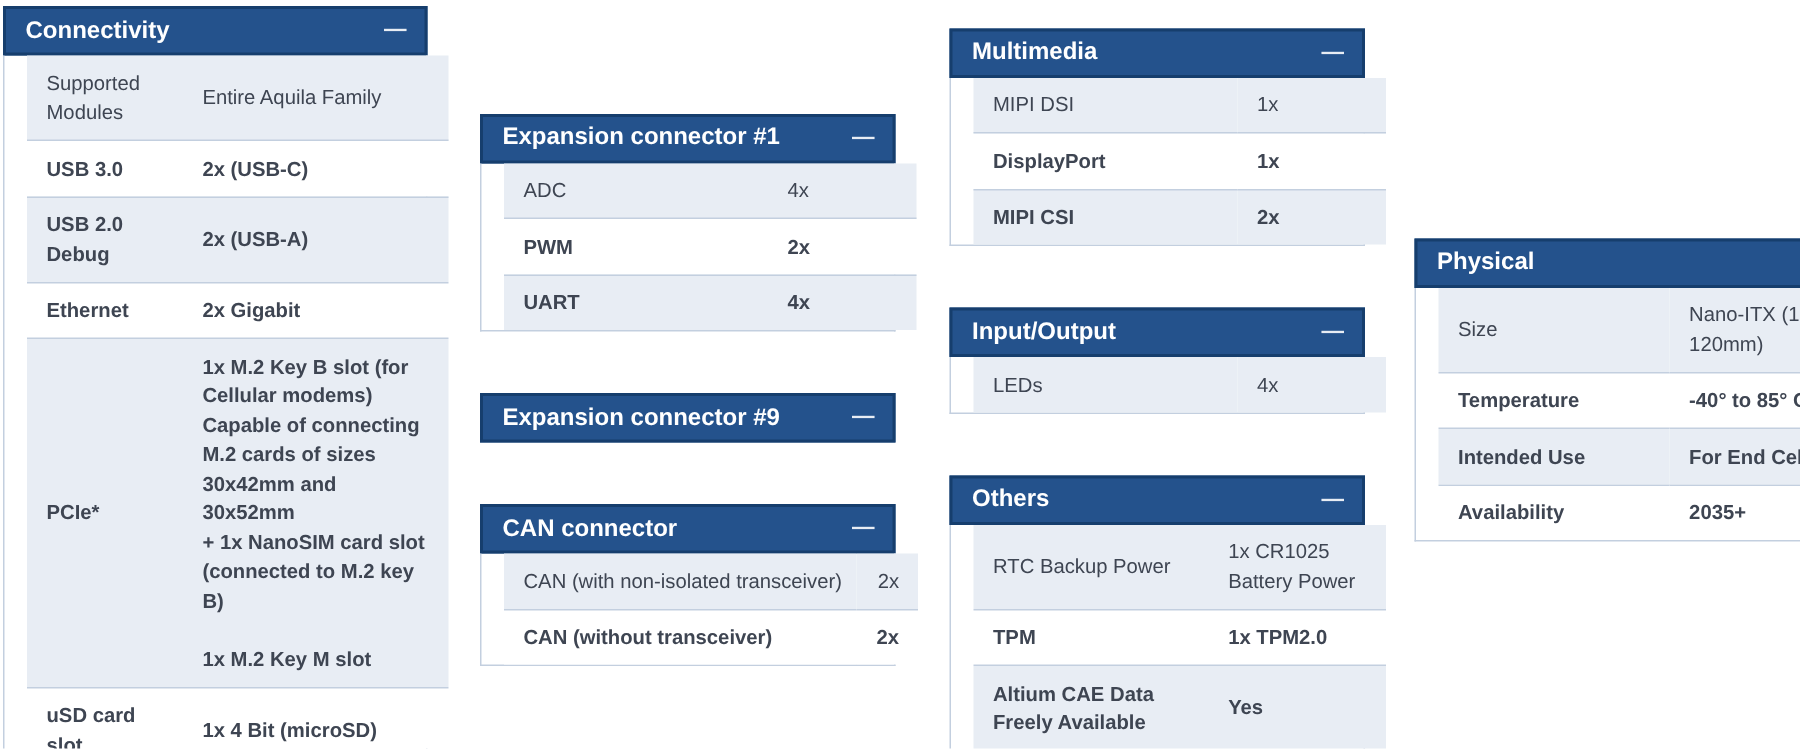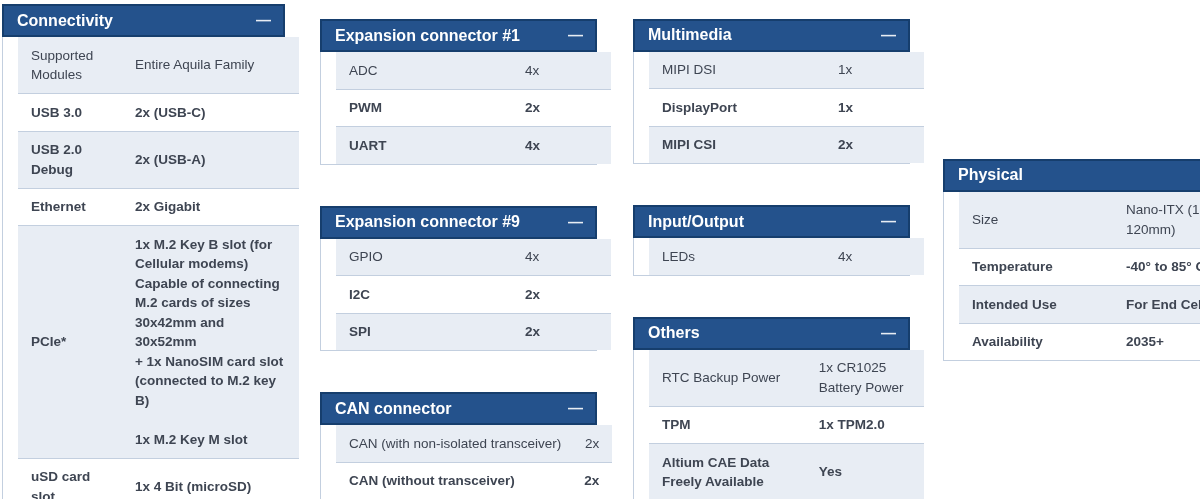--- a/index.html
+++ b/index.html
@@ -128,38 +128,20 @@
             </tbody>
           </table>
       </div>
     </div>
 
     <div class="spec-table" style="--label-w:64%">
       <header class="t-head">
         <span>Expansion connector #9</span>
         <span class="collapse">—</span>
       </header>
-      <div class="t-wrap">
-        <table>
-            <tbody>
-              <tr>
-                <td class="label">GPIO</td>
-                <td class="value">4x</td>
-              </tr>
-              <tr>
-                <td class="label">I2C</td>
-                <td class="value">2x</td>
-              </tr>
-              <tr>
-                <td class="label">SPI</td>
-                <td class="value">2x</td>
-              </tr>
-            </tbody>
-          </table>
-      </div>
     </div>
 
     <div class="spec-table auto-cols">
       <header class="t-head">
         <span>CAN connector</span>
         <span class="collapse">—</span>
       </header>
       <div class="t-wrap">
         <table>
             <tbody>

